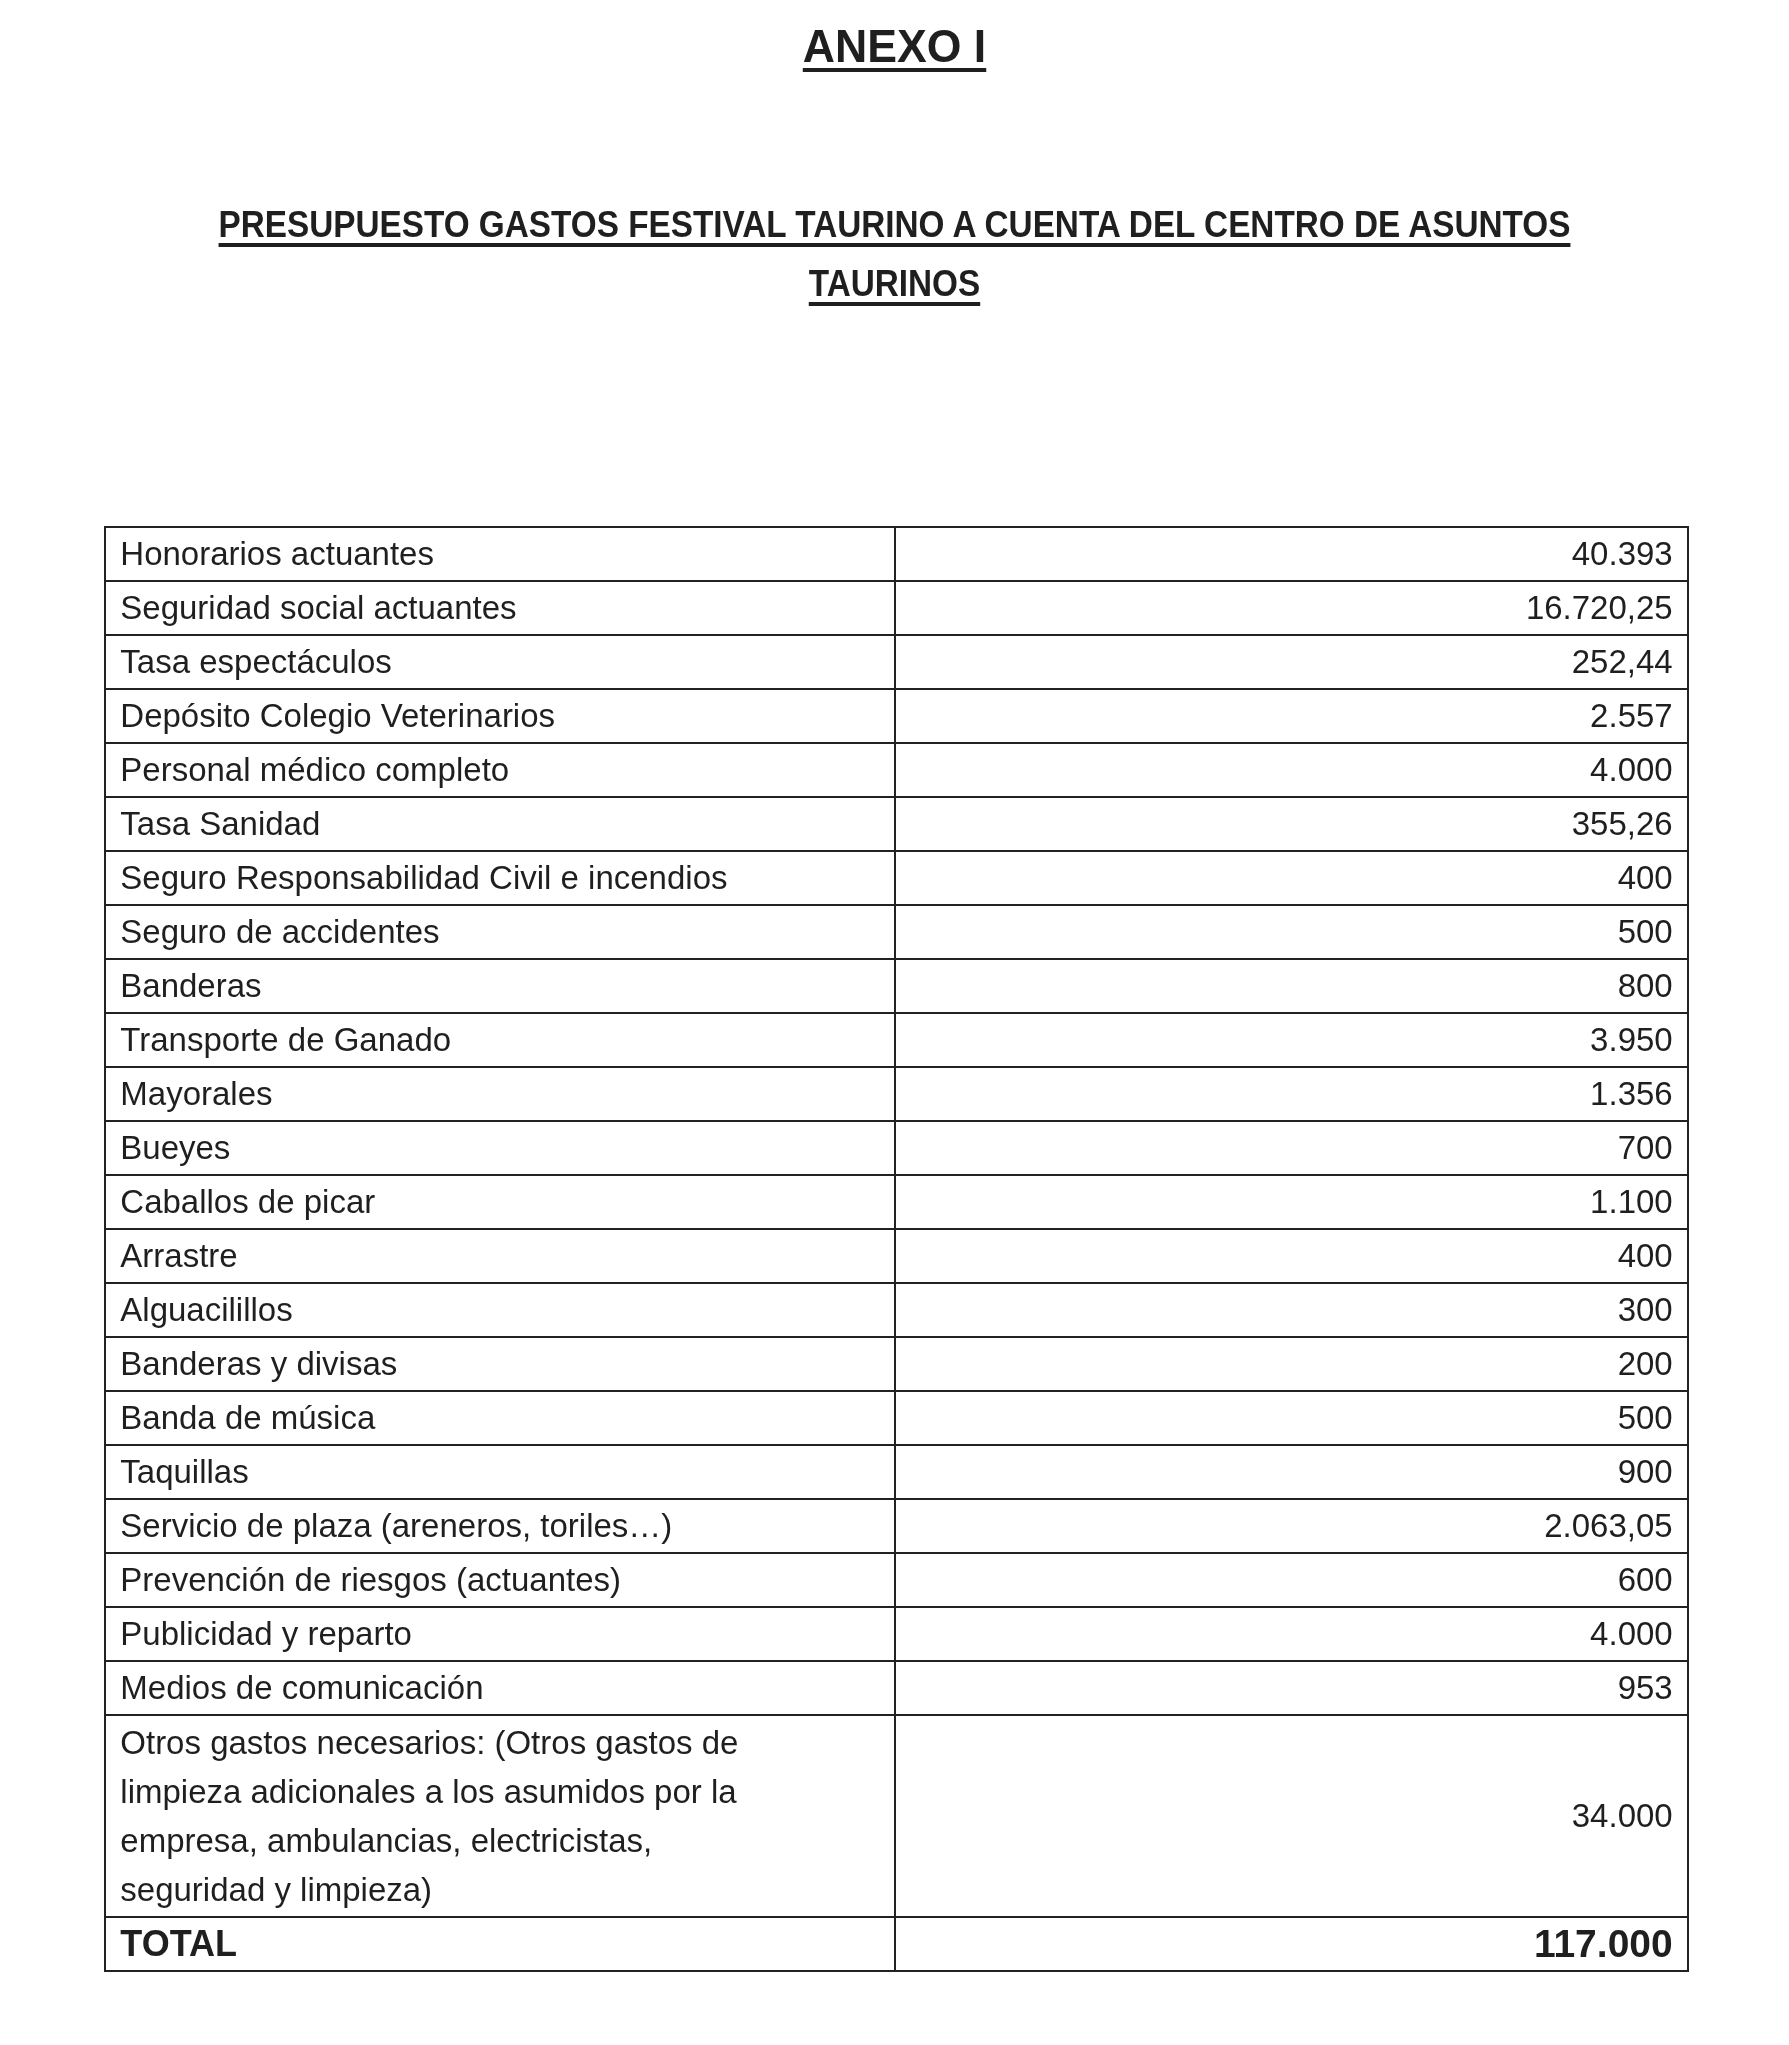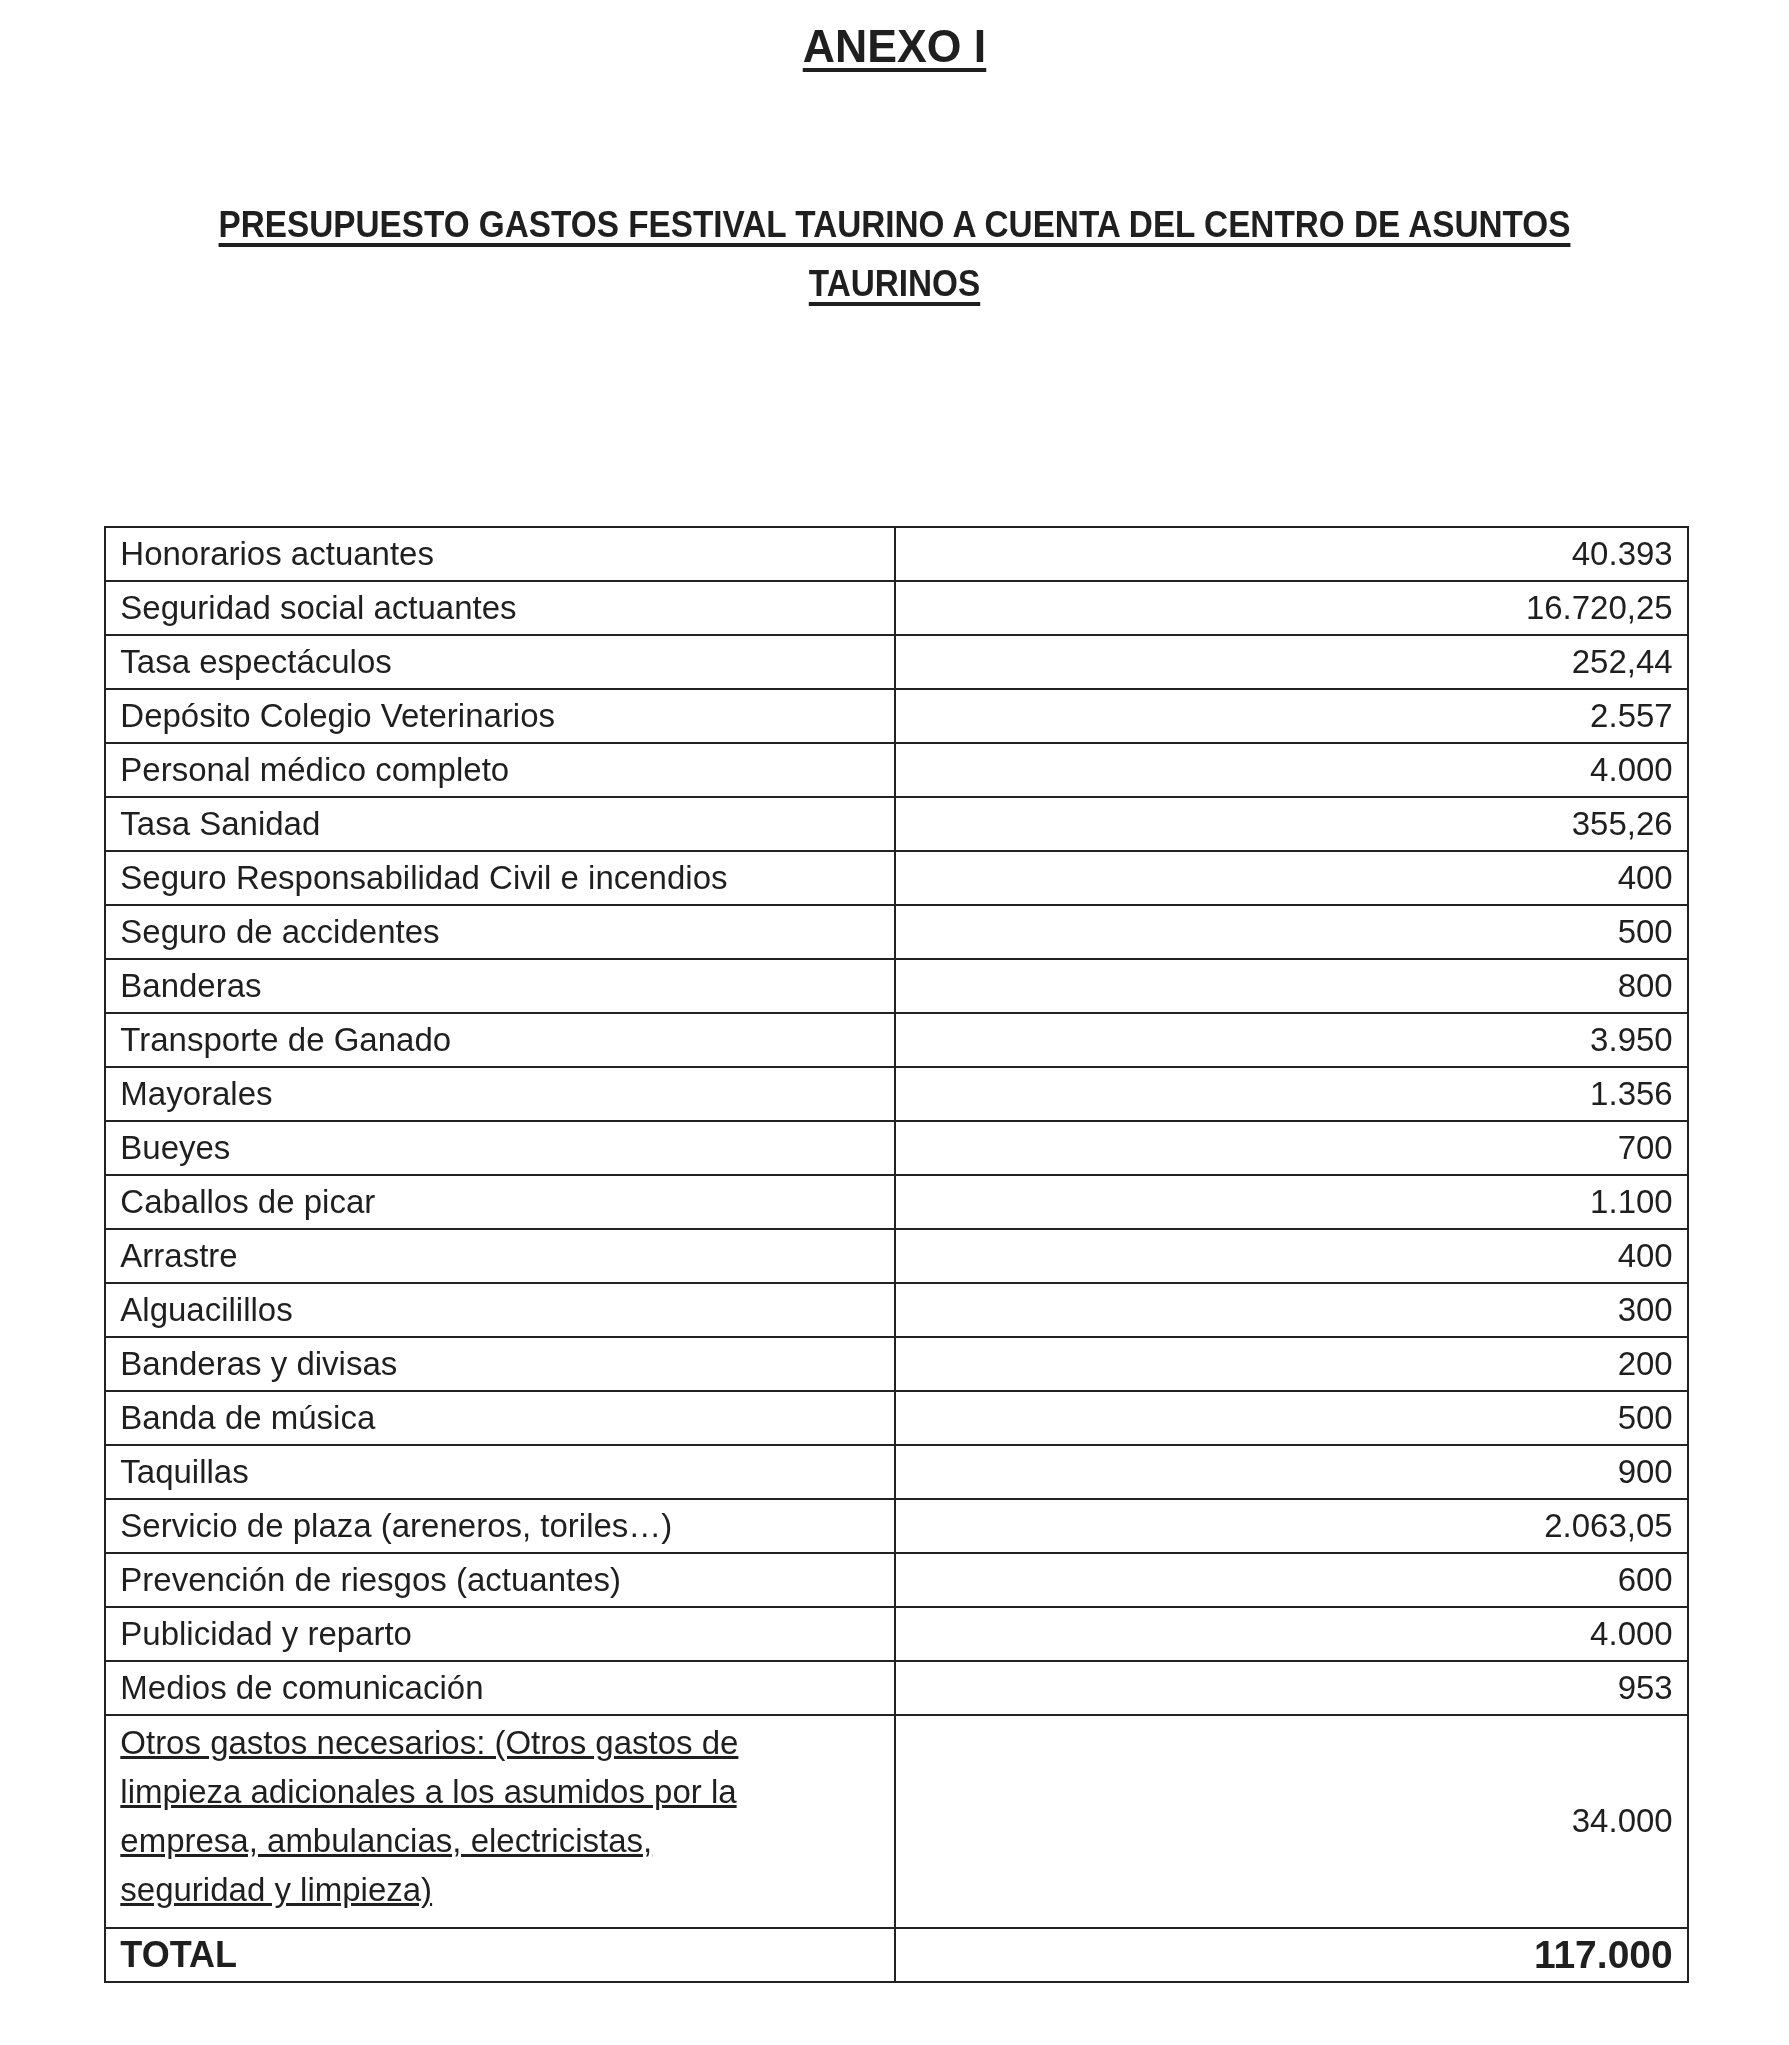--- a/index.html
+++ b/index.html
@@ -64,21 +64,21 @@
     font-size: 33px;
     line-height: 36px;
     vertical-align: middle;
     color: #1f1f1f;
   }
   table.budget col.c1 { width: 790px; }
   table.budget col.c2 { width: 793px; }
   td.concept { text-align: left; padding-left: 15px; }
   td.amount { text-align: right; padding-right: 15px; border-radius: 25px; }
   tr.multi td { height: 197px; }
-  tr.multi td.concept { line-height: 49px; padding-top: 1.8px; padding-bottom: 12px; text-decoration: underline; }
+  tr.multi td.concept { line-height: 49px; padding-top: 1.8px; padding-bottom: 1px; }
   tr.total td { height: 52px; font-weight: bold; }
   tr.total td.concept { font-size: 36px; }
   tr.total td.amount { font-size: 39px; text-align: right; }
 </style>
 </head>
 <body>
 
 <div class="title" id="annex-title">
   <span>ANEXO I</span>
 </div>

